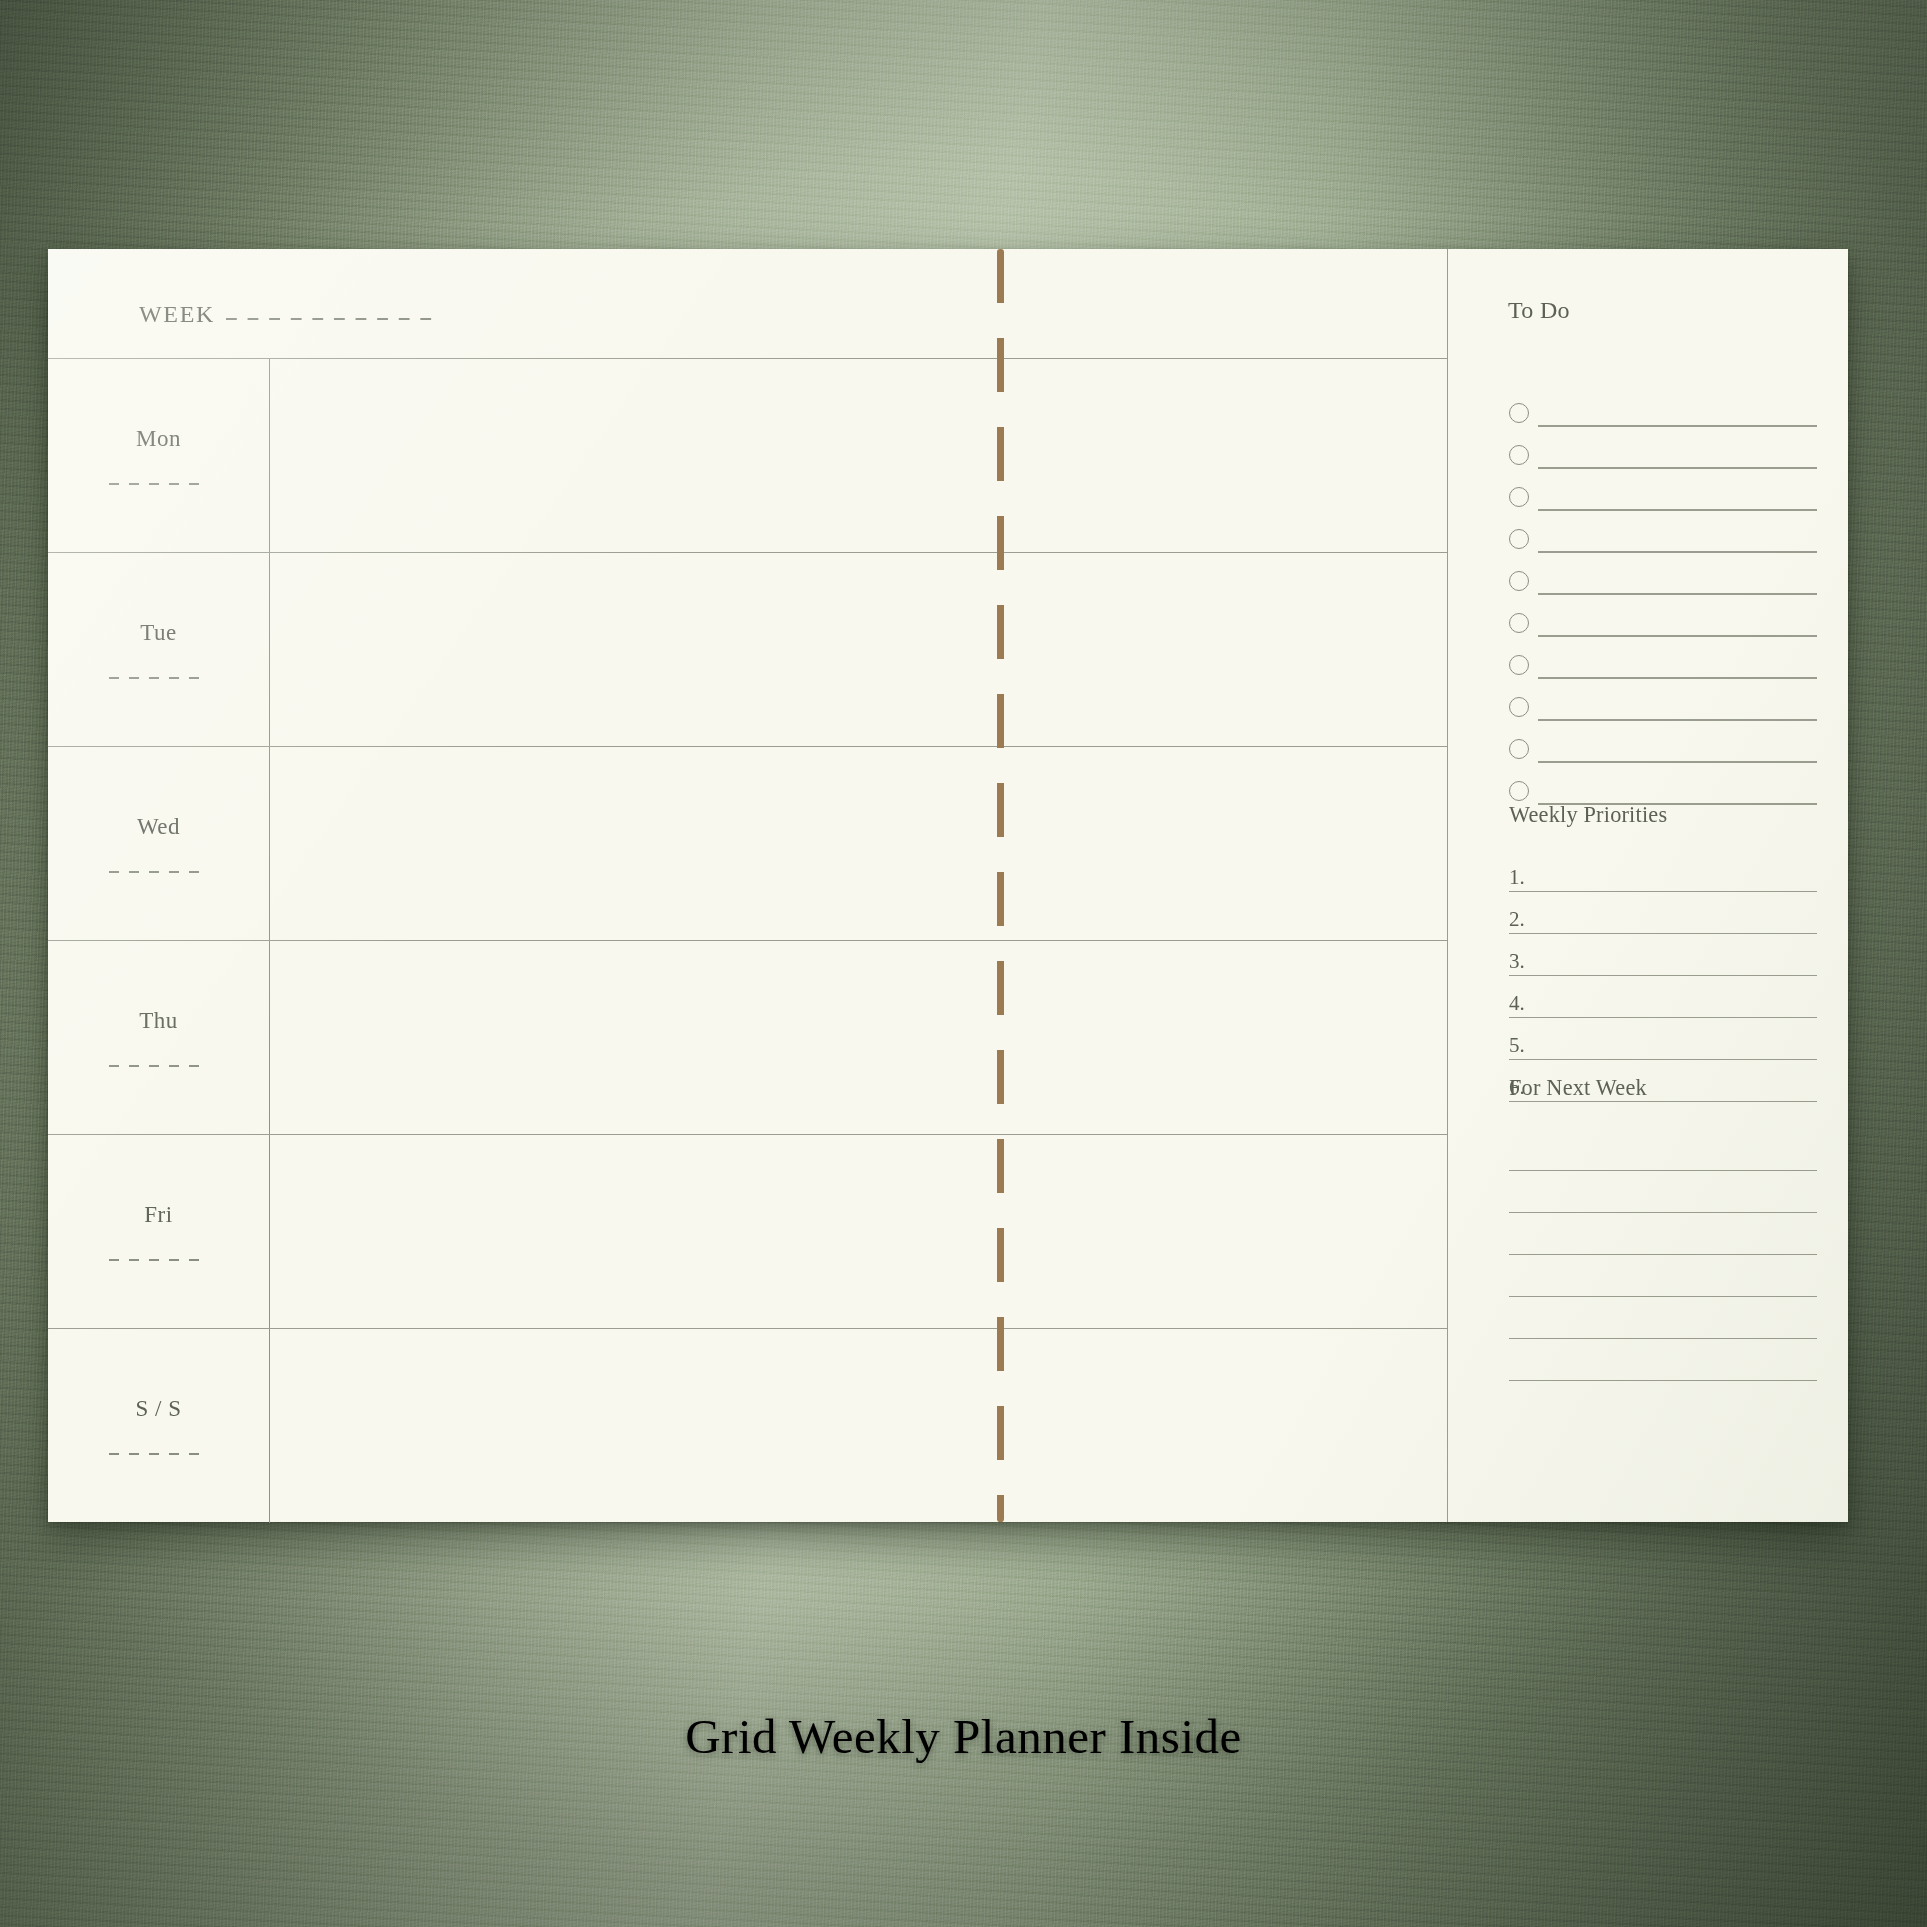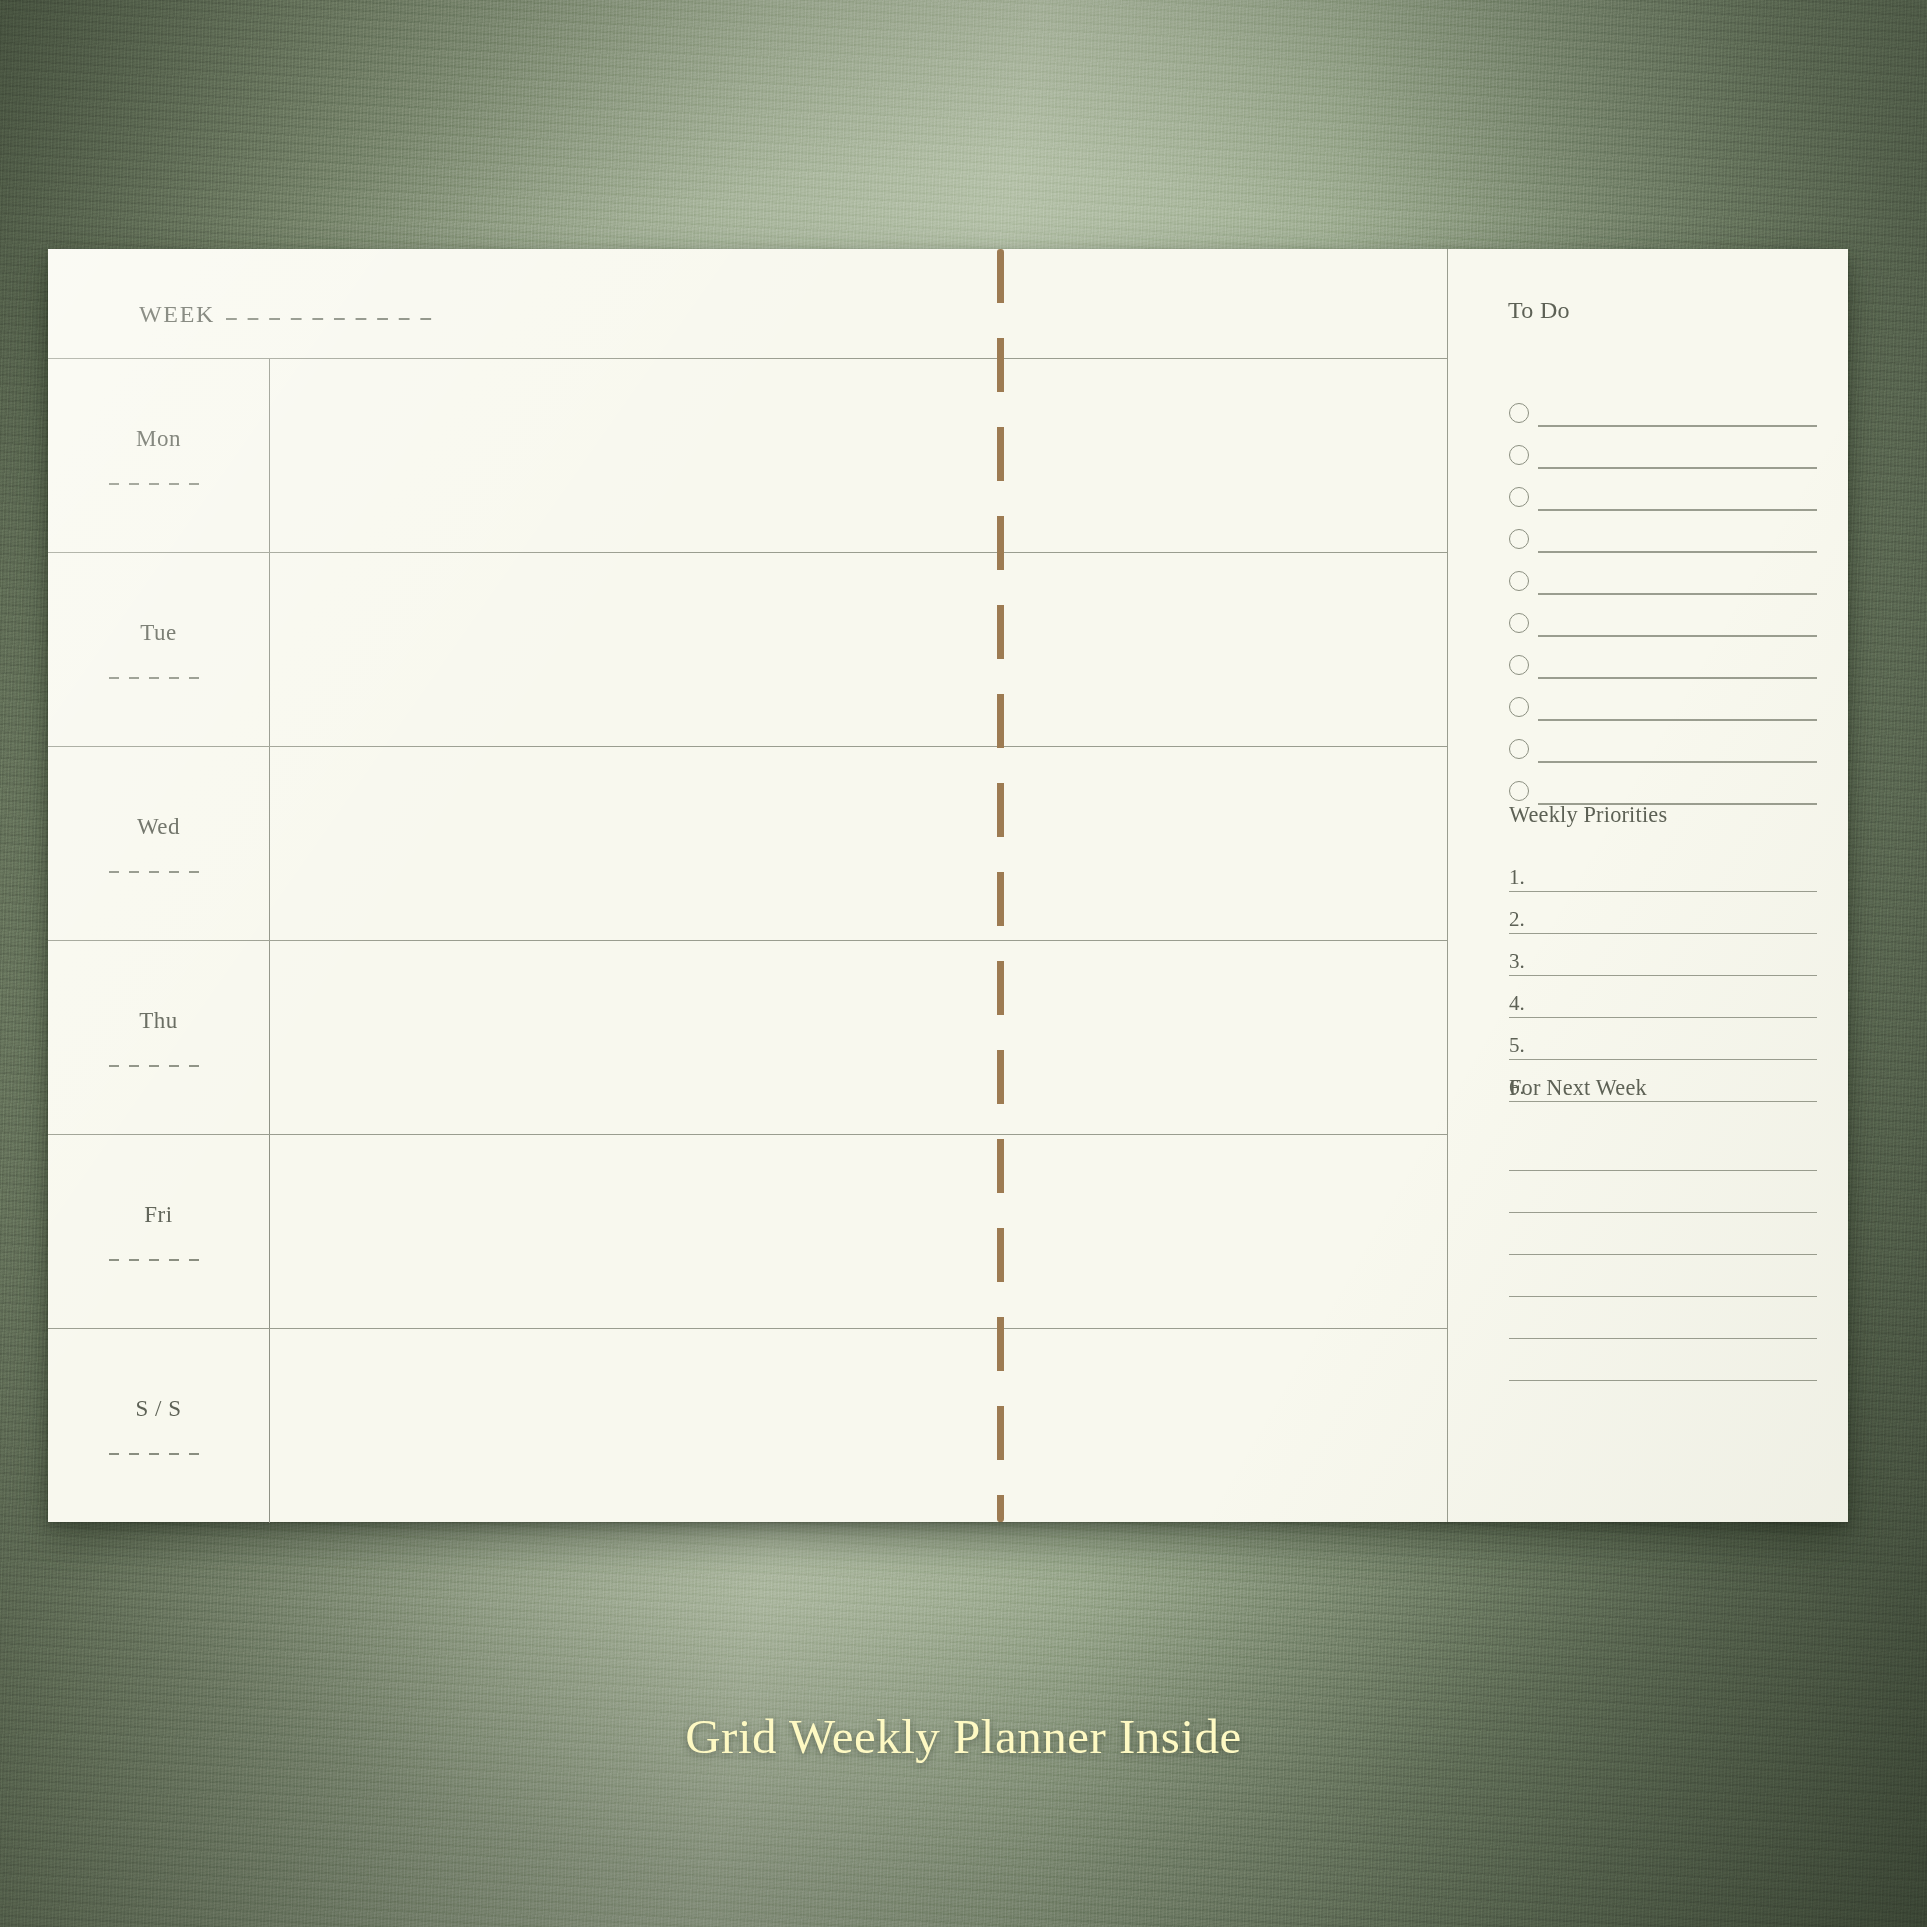--- a/index.html
+++ b/index.html
@@ -237,21 +237,21 @@
   }
 
   
   #caption {
     position: absolute;
     left: 0;
     right: 0;
     top: 1708px;
     text-align: center;
     font-size: 49px;
-    color: #fef9c3;
+    color: #000000;
     letter-spacing: 0.5px;
     text-shadow: 0 1.5px 7.7px rgba(30,40,26,0.45);
   }
 </style>
 </head>
 <body>
 
 <div id="wall"></div>
 
 <div id="paper">

